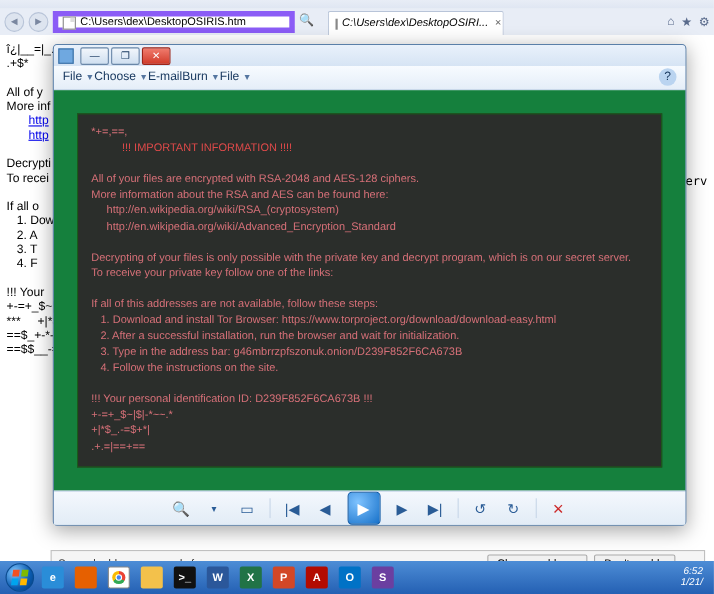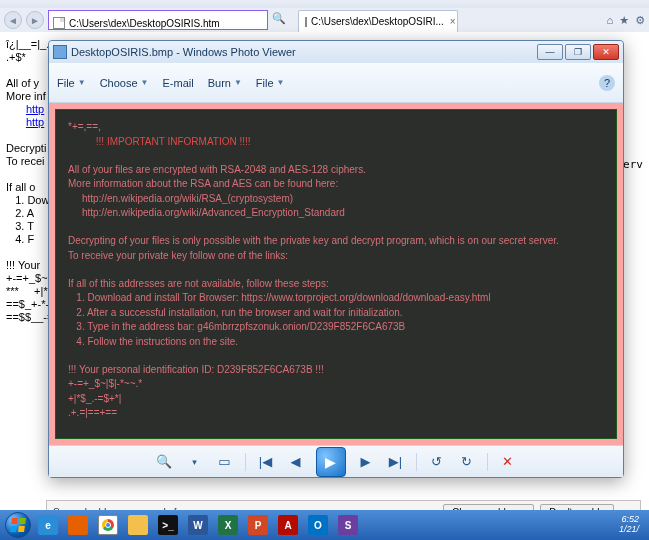--- a/index.html
+++ b/index.html
@@ -3,26 +3,26 @@
 <meta charset="utf-8">
 <style>
 * { margin: 0; padding: 0; box-sizing: border-box; font-family: "Segoe UI", Tahoma, sans-serif; }
 body { width: 649px; height: 540px; overflow: hidden; background: #f0f0f0; position: relative; }
 
 
 .ie-window { position: absolute; top: 0; left: 0; width: 649px; height: 540px; background: #fff; }
 .ie-titlebar { height: 8px; background: linear-gradient(#e8edf6, #dfe6f2); }
 .ie-tabbar { height: 24px; background: #e8edf6; display: flex; align-items: center; padding: 0 4px; gap: 4px; font-size: 11px; }
 .ie-navbtn { width: 18px; height: 18px; border-radius: 50%; background: #dde4ef; border: 1px solid #b8c4d8; display: flex; align-items: center; justify-content: center; color: #7a87a0; font-size: 10px; }
-.ie-addrbox { flex: 0 0 220px; height: 20px; background: #fff; border: 1px solid #8b5cf6; display: flex; align-items: flex-end; padding: 0 4px; gap: 4px; font-size: 10px; }
+.ie-addrbox { flex: 0 0 220px; height: 20px; background: #fff; border: 5px solid #8b5cf6; display: flex; align-items: flex-start; padding: 0 4px; gap: 4px; font-size: 10px; }
 .ie-addrbox .doc-icon { width: 12px; height: 12px; background: #fff; border: 1px solid #888; position: relative; }
 .ie-addrbox .doc-icon::after { content: ""; position: absolute; top: 0; right: 0; width: 4px; height: 4px; background: #ddd; }
 .ie-search { width: 16px; height: 16px; color: #5a6b8c; }
 .ie-tabs { flex: 1; display: flex; align-items: flex-end; height: 24px; margin-left: 6px; }
-.ie-tab { height: 22px; background: #fff; border: 1px solid #b8c4d8; border-bottom: none; border-radius: 2px 2px 0 0; padding: 0 6px; display: flex; align-items: center; gap: 4px; font-size: 10px; max-width: 160px; }
+.ie-tab { height: 22px; background: #fff; border: 1px solid #b8c4d8; border-bottom: none; border-radius: 2px 2px 0 0; padding: 0 6px; display: flex; align-items: center; gap: 4px; font-size: 10px; max-width: 160px; font-style: italic; }
 .ie-tab .doc-icon { width: 10px; height: 10px; background: #fff; border: 1px solid #888; }
 .ie-tab .close { font-size: 10px; color: #666; margin-left: 2px; }
 .ie-winbtns { display: flex; gap: 6px; font-size: 11px; color: #5a6b8c; margin-left: auto; }
 .ie-winbtns span { cursor: default; }
 .ie-content { position: absolute; top: 32px; left: 0; right: 0; bottom: 34px; background: #fff; overflow: hidden; }
 .htm-text { font-family: monospace; font-size: 11px; white-space: pre; padding: 6px; color: #000; }
 .htm-text .link { color: #0000ee; text-decoration: underline; }
 
 
 .addon-bar { position: absolute; bottom: 16px; left: 46px; right: 8px; height: 24px; background: #f5f5f5; border: 1px solid #c0c0c0; display: flex; align-items: center; font-size: 10px; padding: 0 6px; gap: 6px; }
@@ -44,25 +44,25 @@
 
 .pv-window { position: absolute; top: 40px; left: 48px; width: 576px; height: 438px; background: #eaf2fb; border: 1px solid #5a7fa8; border-radius: 4px; box-shadow: 0 4px 18px rgba(0,0,0,0.35); display: flex; flex-direction: column; }
 .pv-titlebar { height: 22px; background: linear-gradient(#e9f1fb,#d6e4f4); display: flex; align-items: center; padding: 0 4px; font-size: 11px; color: #1a3a60; border-radius: 4px 4px 0 0; }
 .pv-titlebar .pv-icon { width: 14px; height: 14px; background: #6fa8e0; border: 1px solid #3b6fa3; margin-right: 4px; }
 .pv-titlebar .title { flex: 1; }
 .pv-winbtns { display: flex; gap: 0; }
 .pv-winbtns .btn { width: 26px; height: 16px; border: 1px solid #6a87a8; border-radius: 2px; font-size: 9px; display: flex; align-items: center; justify-content: center; margin-left: 2px; }
 .pv-winbtns .min { background: linear-gradient(#f2f6fb,#cfdff0); }
 .pv-winbtns .max { background: linear-gradient(#f2f6fb,#cfdff0); }
 .pv-winbtns .close { background: linear-gradient(#f07c6e,#d13b2a); color: #fff; border-color: #9c2418; }
-.pv-toolbar { height: 40px; background: linear-gradient(#f7fbff,#e5eef8); border-bottom: 1px solid #c7d6e8; display: flex; align-items: center; padding: 0 8px; gap: 14px; font-size: 11px; color: #1a3a60; }
+.pv-toolbar { height: 24px; background: linear-gradient(#f7fbff,#e5eef8); border-bottom: 1px solid #c7d6e8; display: flex; align-items: center; padding: 0 8px; font-size: 11px; color: #1a3a60; }
 .pv-toolbar .item { display: flex; align-items: center; gap: 3px; }
 .pv-toolbar .dd { font-size: 8px; color: #5576a0; }
 .pv-toolbar .help { margin-left: auto; width: 16px; height: 16px; border-radius: 50%; background: #bad4f0; color: #1a3a60; text-align: center; line-height: 16px; font-size: 11px; }
-.pv-imgarea { flex: 1; background: #fca5a5; padding: 6px; }
+.pv-imgarea { flex: 1; background: #15803d; padding: 21px; }
 .pv-image { width: 100%; height: 100%; background: #2b2e2b; border: 1px solid #1a5a1a; padding: 10px 12px; font-family: "Courier New", monospace; font-size: 10px; color: #d67078; line-height: 1.35; overflow: hidden; white-space: pre-wrap; }
 .pv-image .hdr { color: #e04a4a; }
 .pv-controls { height: 32px; background: linear-gradient(#f4f8fd,#e2ecf6); display: flex; align-items: center; justify-content: center; gap: 10px; border-top: 1px solid #c7d6e8; }
 .pv-ctrl { width: 20px; height: 20px; display: flex; align-items: center; justify-content: center; color: #2a5c96; font-size: 13px; }
 .pv-ctrl.sep { width: 1px; height: 18px; background: #c7d6e8; }
 .pv-slide { width: 30px; height: 30px; border-radius: 4px; background: radial-gradient(circle at 30% 30%, #7fc3ff, #1670c8); border: 1px solid #0f5aa6; color: #fff; display: flex; align-items: center; justify-content: center; font-size: 14px; }
 .pv-ctrl.del { color: #cc2a2a; }
 
 
 .appsq { width: 20px; height: 20px; border-radius: 2px; display: flex; align-items: center; justify-content: center; font-size: 10px; font-weight: bold; color: #fff; }
@@ -122,21 +122,20 @@
 ***     +|*$_.-=
 ==$_+-*-
 ==$$__-=</span></div>
     <div style="position:absolute; top:126px; right:6px; font-family:monospace; font-size:11px;">serv</div>
   </div>
 </div>
 
 <div class="pv-window">
   <div class="pv-titlebar">
     <span class="pv-icon"></span>
-    <span class="title">DesktopOSIRIS.bmp - Windows Photo Viewer</span>
     <div class="pv-winbtns">
       <div class="btn min">—</div>
       <div class="btn max">❐</div>
       <div class="btn close">✕</div>
     </div>
   </div>
   <div class="pv-toolbar">
     <span class="item">
         <span>File</span>
         <span class="dd">▼</span>

